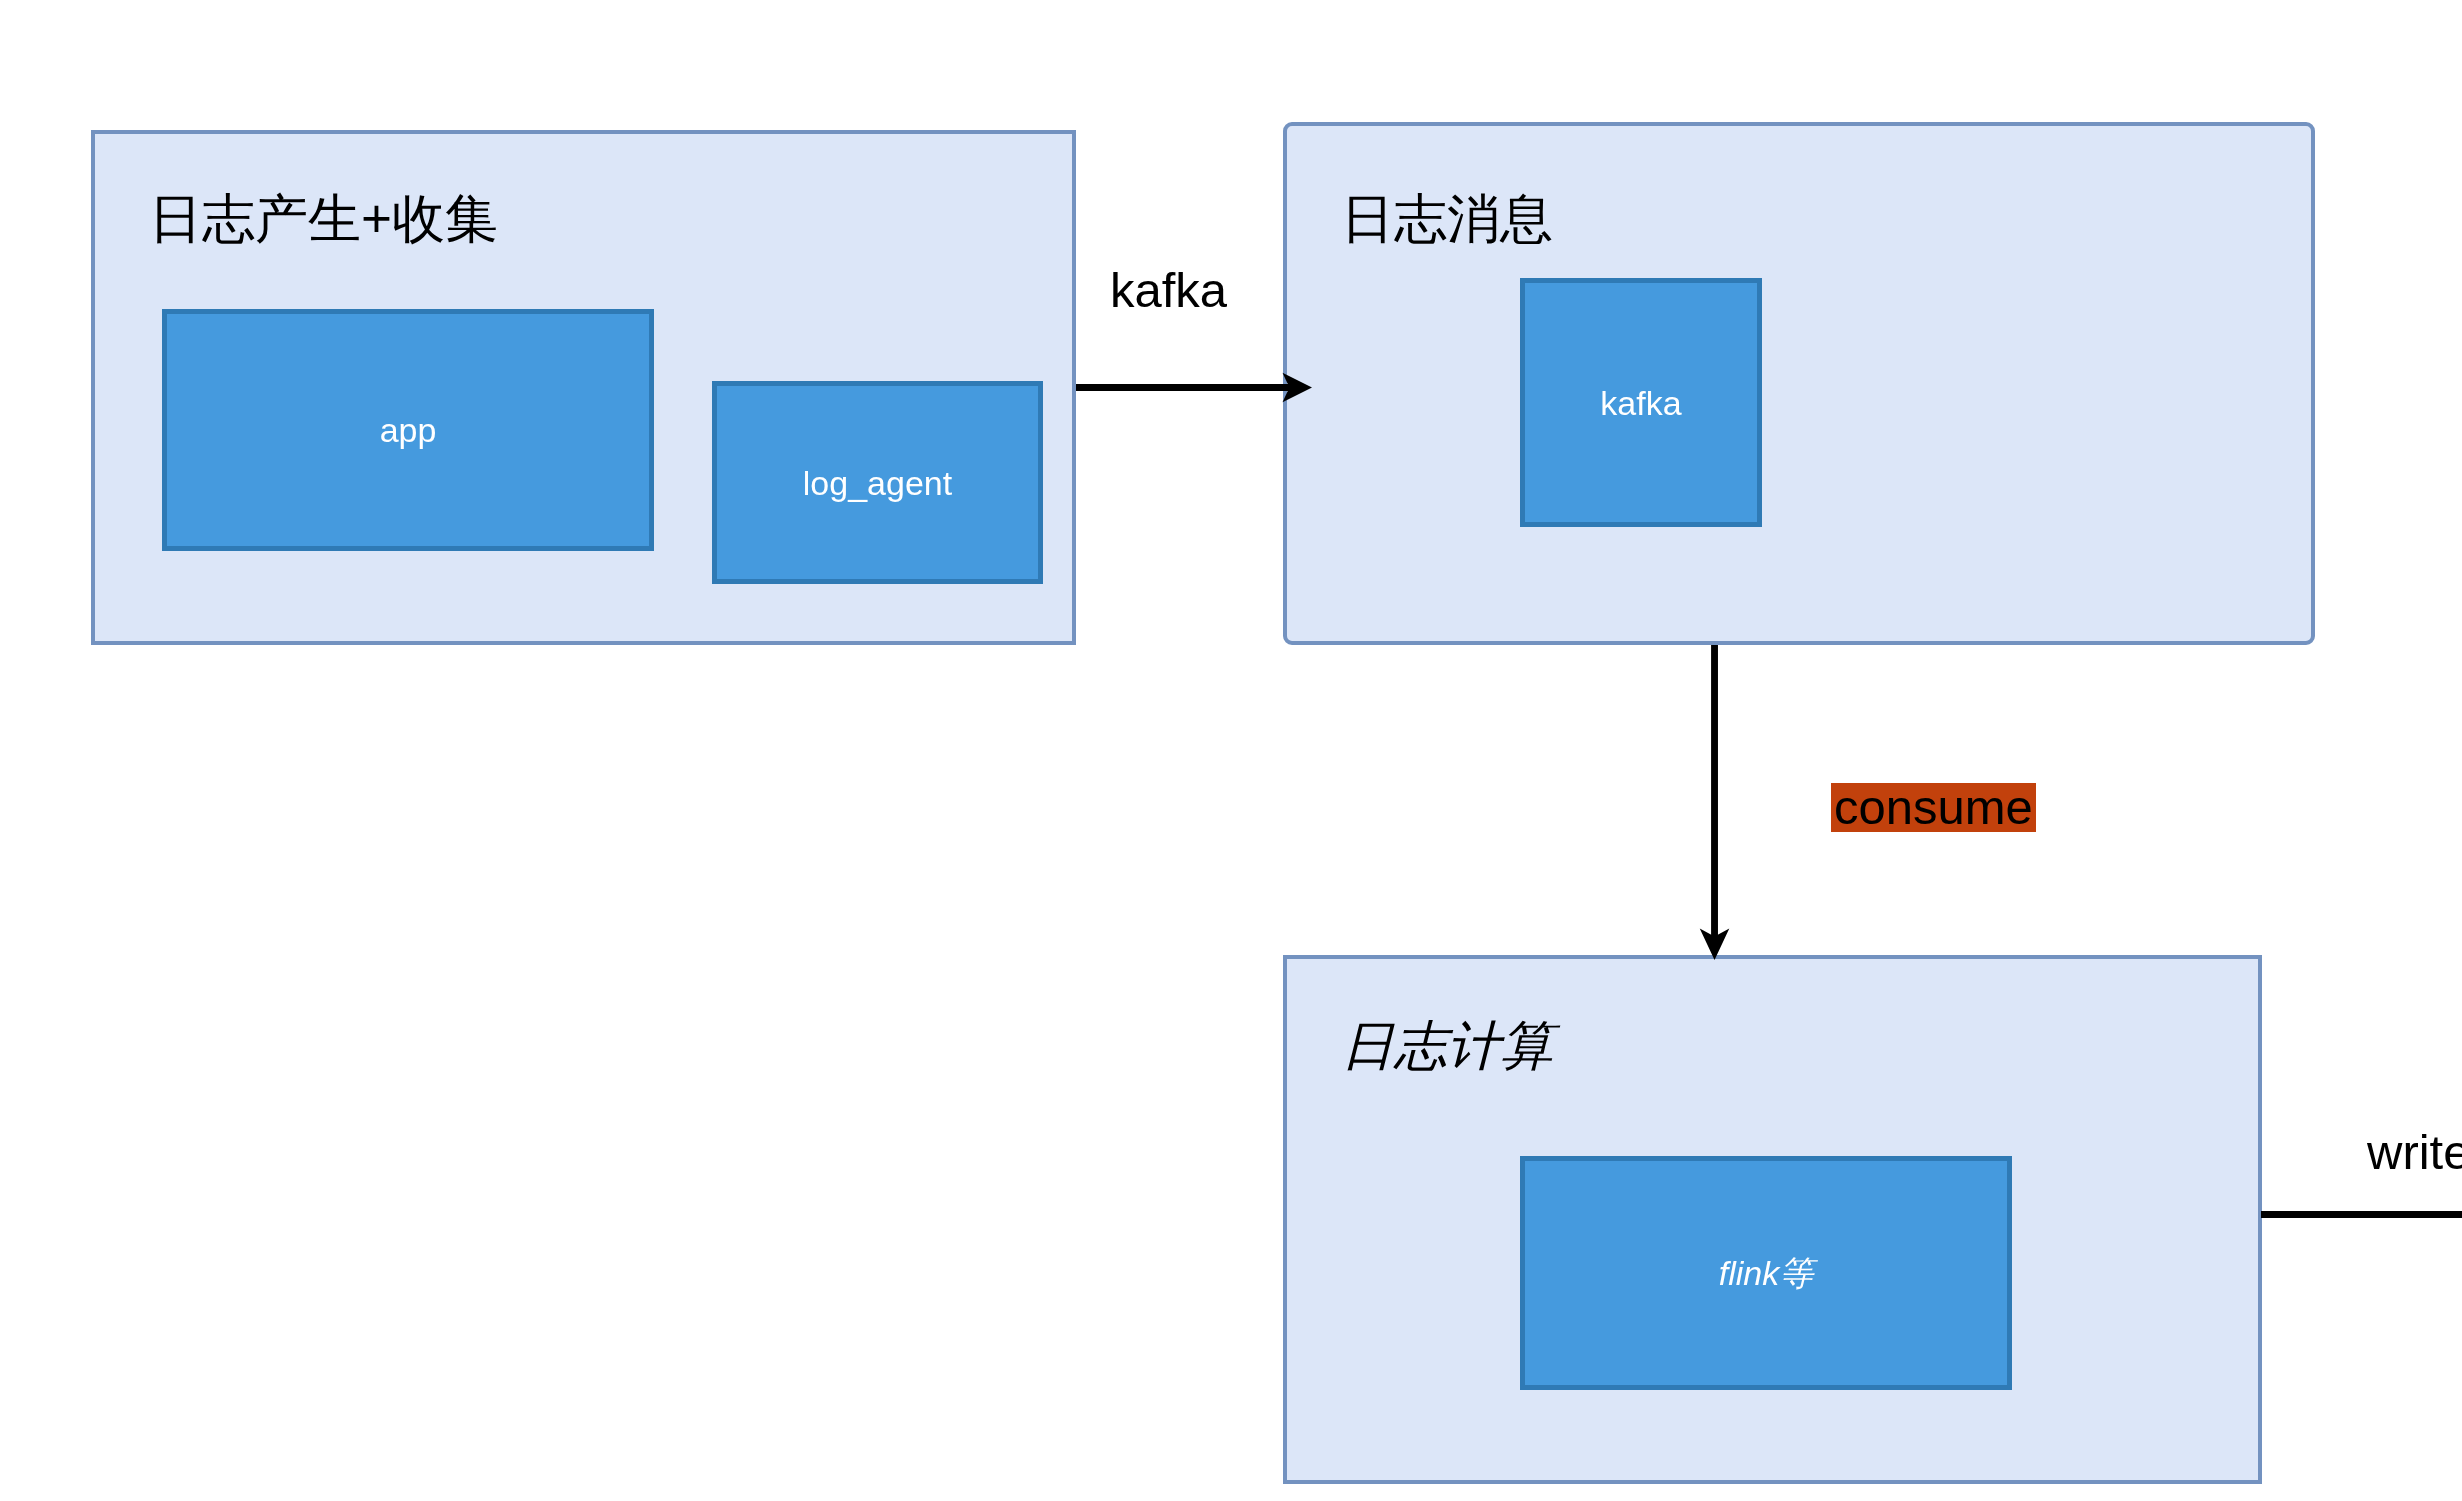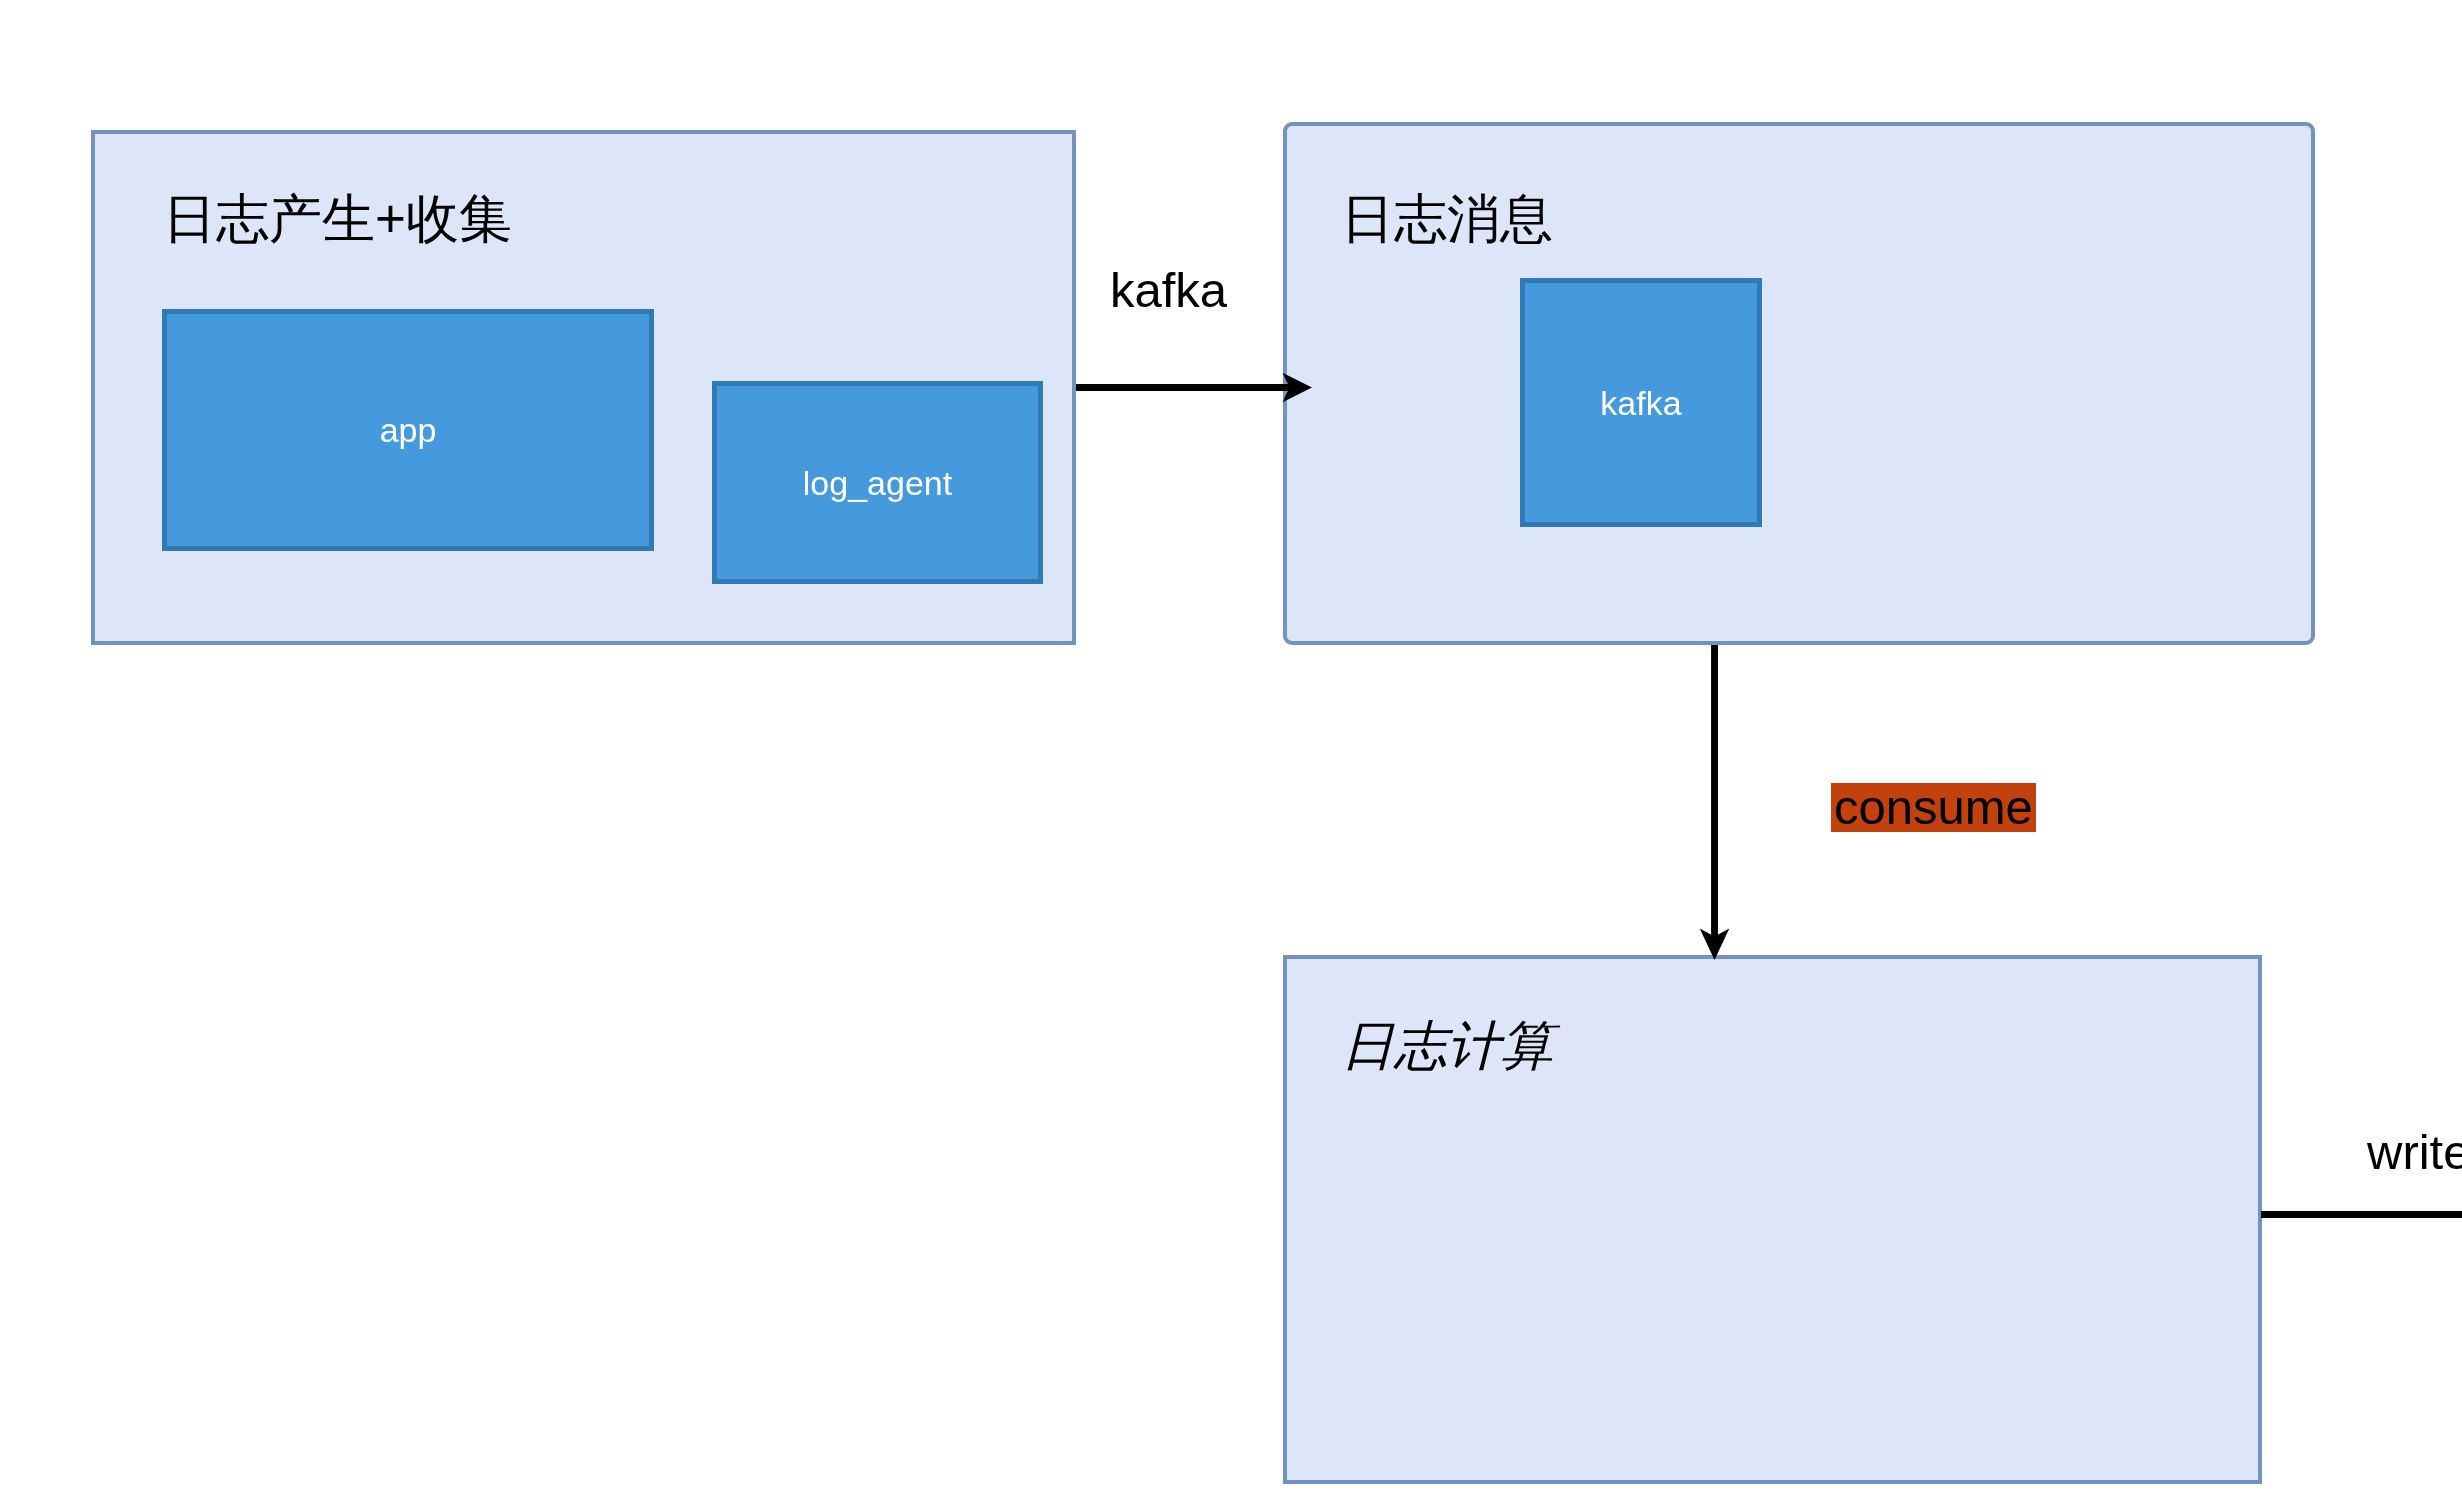--- a/index.html
+++ b/index.html
@@ -68,21 +68,21 @@
     padding: 0 3px;
   }
   .edge-label.plain { background: transparent; }
 </style>
 </head>
 <body>
 
 <div id="canvas">
 
   <div class="group" style="left:91px; top:130px; width:985px; height:515px;">
-    <div class="group-title" style="left:68px; top:58px;">日志产生+收集</div>
+    <div class="group-title" style="left:54px; top:58px;">日志产生+收集</div>
 
     <div class="node" style="left:67px; top:175px; width:492px; height:242px;">
       <span>app</span>
     </div>
 
     <div class="node" style="left:617px; top:207px; width:331px; height:203px;margin-top:40px;">
       <span>log_agent</span>
     </div>
   </div>
 
@@ -90,20 +90,23 @@
     <div class="group-title" style="left:54px; top:66px;">日志消息</div>
 
     <div class="node" style="left:233px; top:152px; width:242px; height:249px;">
       <span>kafka</span>
     </div>
   </div>
 
   <div class="group" style="left:1283px; top:955px; width:979px; height:529px;font-style:italic;">
     <div class="group-title" style="left:54px; top:60px;">日志计算</div>
 
+    <div class="node" style="left:233px; top:197px; width:492px; height:234px;">
+      <span>flink等</span>
+    </div>
   </div>
 
   <div class="edge" style="left:1076px; top:345px; width:236px; height:89px;">
     <svg width="236" height="89" viewBox="0 0 480 180" aria-hidden="true">
       <line x1="0" y1="86" x2="442" y2="86" stroke="#000000" stroke-width="14"></line>
       <polygon points="480,86 420,56 434,86 420,116" fill="#000000"></polygon>
     </svg>
   </div>
   <div class="edge-label plain" style="left:1107px; top:266px;">kafka</div>
 

